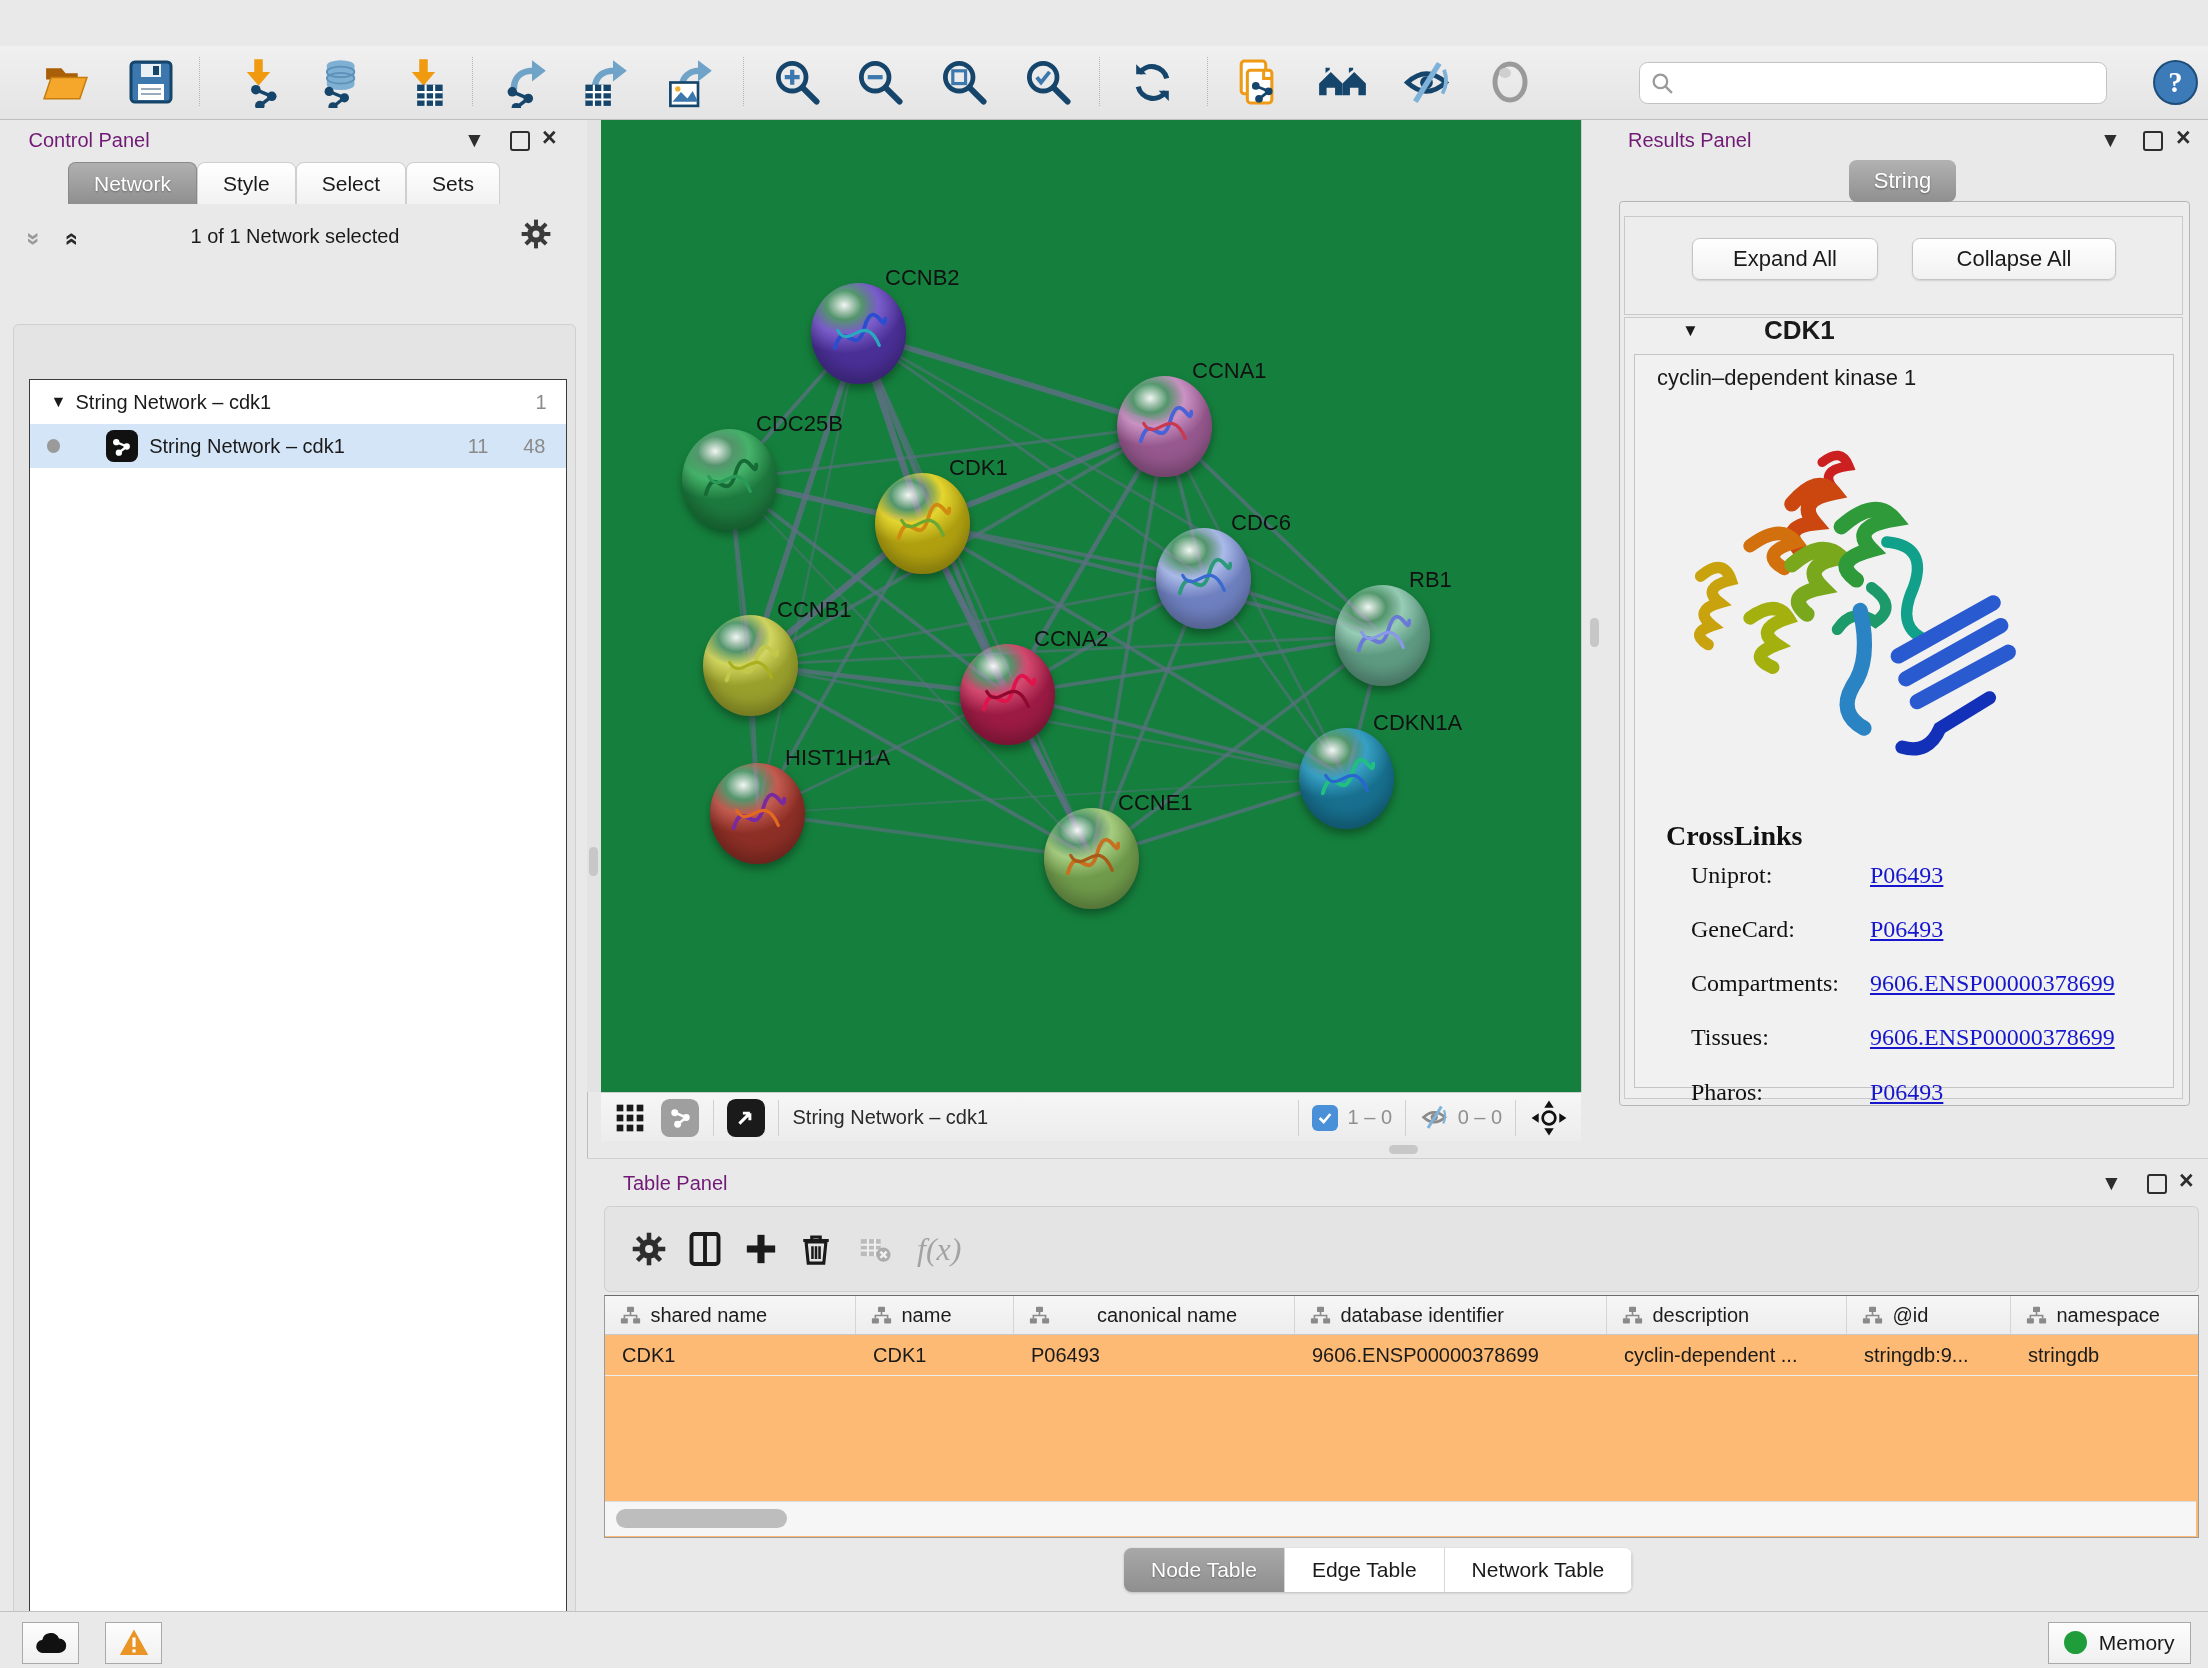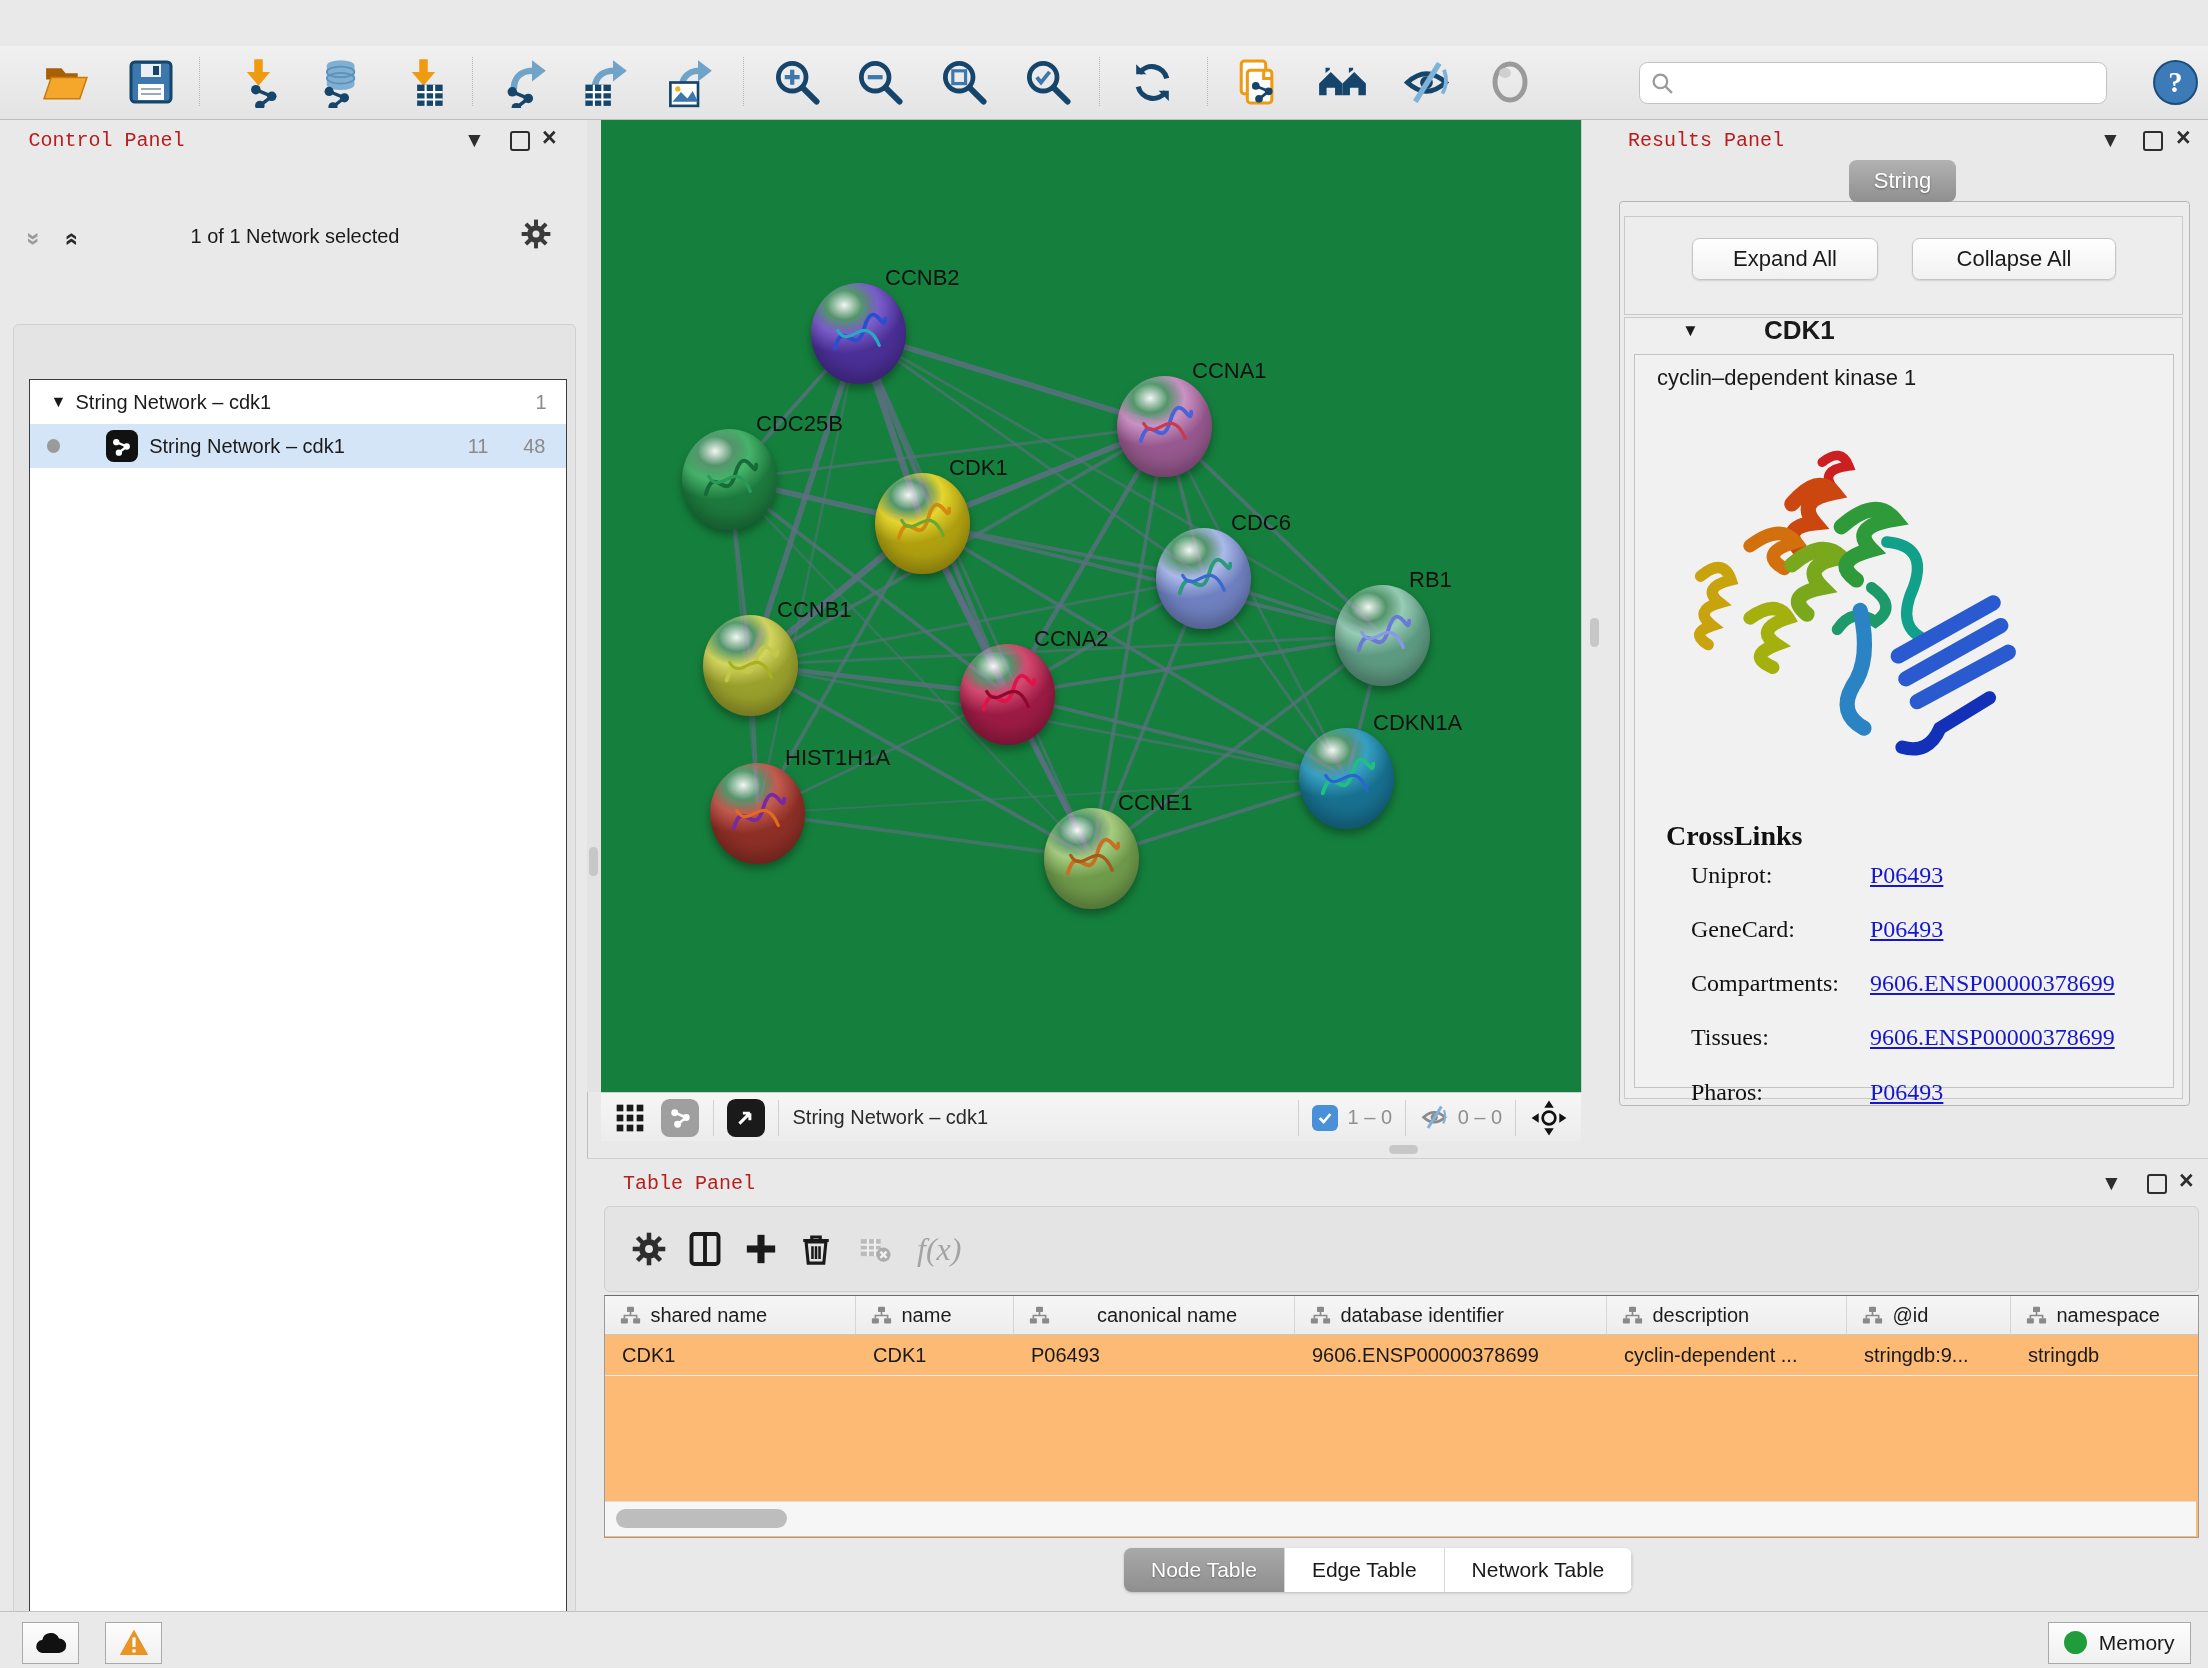--- a/index.html
+++ b/index.html
@@ -15,21 +15,21 @@
   
   .toolbar{left:0;top:46px;width:2208px;height:73px;background:linear-gradient(#f0f0f0,#e4e4e4);
     border-bottom:1px solid #bdbdbd;}
   .tbtn{top:8.6px;width:55px;height:55px;display:flex;align-items:center;justify-content:center;}
   .tsep{top:11.4px;width:0;height:49px;border-left:1.9px dotted #b4b4b4;}
   .searchbox{left:1639px;top:16px;width:468px;height:42px;background:#fff;border:1.4px solid #c2c2c2;
     border-radius:8.6px;display:flex;align-items:center;padding-left:9.5px;box-sizing:border-box;}
   .searchbox input{border:none;outline:none;font-size:19px;flex:1;background:transparent;
     font-family:"Liberation Sans",sans-serif;}
   
-  .ptitle{font-size:20px;color:#b91c1c;font-family:Liberation Mono, monospace;}
+  .ptitle{font-size:20px;color:#701a75;}
   .pico{font-size:21px;color:#2d2d2d;line-height:19px;}
   .float-box{width:16px;height:16px;border:2.4px solid #2d2d2d;border-radius:2.9px;}
   
   .ctrl{left:0;top:120px;width:587px;height:1491px;background:#e9e9e9;border-right:1px solid #bdbdbd;}
   .tab{height:42px;border:1px solid #cfcfcf;border-bottom:none;background:linear-gradient(#fff,#f2f2f2);
     border-radius:7.6px 7.6px 0 0;display:flex;align-items:center;justify-content:center;
     font-size:21px;padding:0 25px;box-sizing:border-box;}
   .tab.sel{background:linear-gradient(#b0b0b0,#8f8f8f);color:#fff;text-shadow:0 1px 1.9px rgba(0,0,0,.35);
     border-color:#8a8a8a;}
   .subpanel{left:13.3px;top:204px;width:561px;height:1398px;background:#e4e4e4;border:1px solid #cfcfcf;
@@ -285,20 +285,26 @@
           <text x="24" y="33" text-anchor="middle" font-size="28" font-family="Liberation Serif,serif" font-weight="bold" fill="#fff">?</text>
         </svg>
     </div>
   </div>
 
   <div class="abs ctrl">
     <div class="abs ptitle" style="left:28.5px;top:8.6px">Control Panel</div>
     <div class="abs pico" style="left:464px;top:9.5px">▼</div>
     <div class="abs float-box" style="left:510px;top:10.5px"></div>
     <div class="abs pico" style="left:542px;top:7.6px;font-weight:bold;font-size:25px">×</div>
+    <div class="abs" id="cp-tabs" style="left:68px;top:42px;display:flex">
+        <div class="tab sel">Network</div>
+        <div class="tab">Style</div>
+        <div class="tab">Select</div>
+        <div class="tab">Sets</div>
+      </div>
     <div class="abs subpanel"></div>
     <div class="abs" style="left:27px;top:105px;color:#9a9a9a;font-size:24px;font-weight:bold;transform:rotate(90deg)">»</div>
     <div class="abs" style="left:63px;top:105px;color:#2a2a2a;font-size:24px;font-weight:bold;transform:rotate(-90deg)">»</div>
     <div class="abs" style="left:105px;top:105px;width:380px;text-align:center;font-size:20px">1 of 1 Network selected</div>
     <svg class="abs" style="left:521px;top:99px" width="30" height="30" viewBox="0 0 24 24" color="#3a3a3a">
         <use href="#gear-glyph"></use>
       </svg>
     <div class="abs netlist">
       <div class="nrow">
         <span style="width:25px;margin-left:21px;font-size:16px">▼</span>

